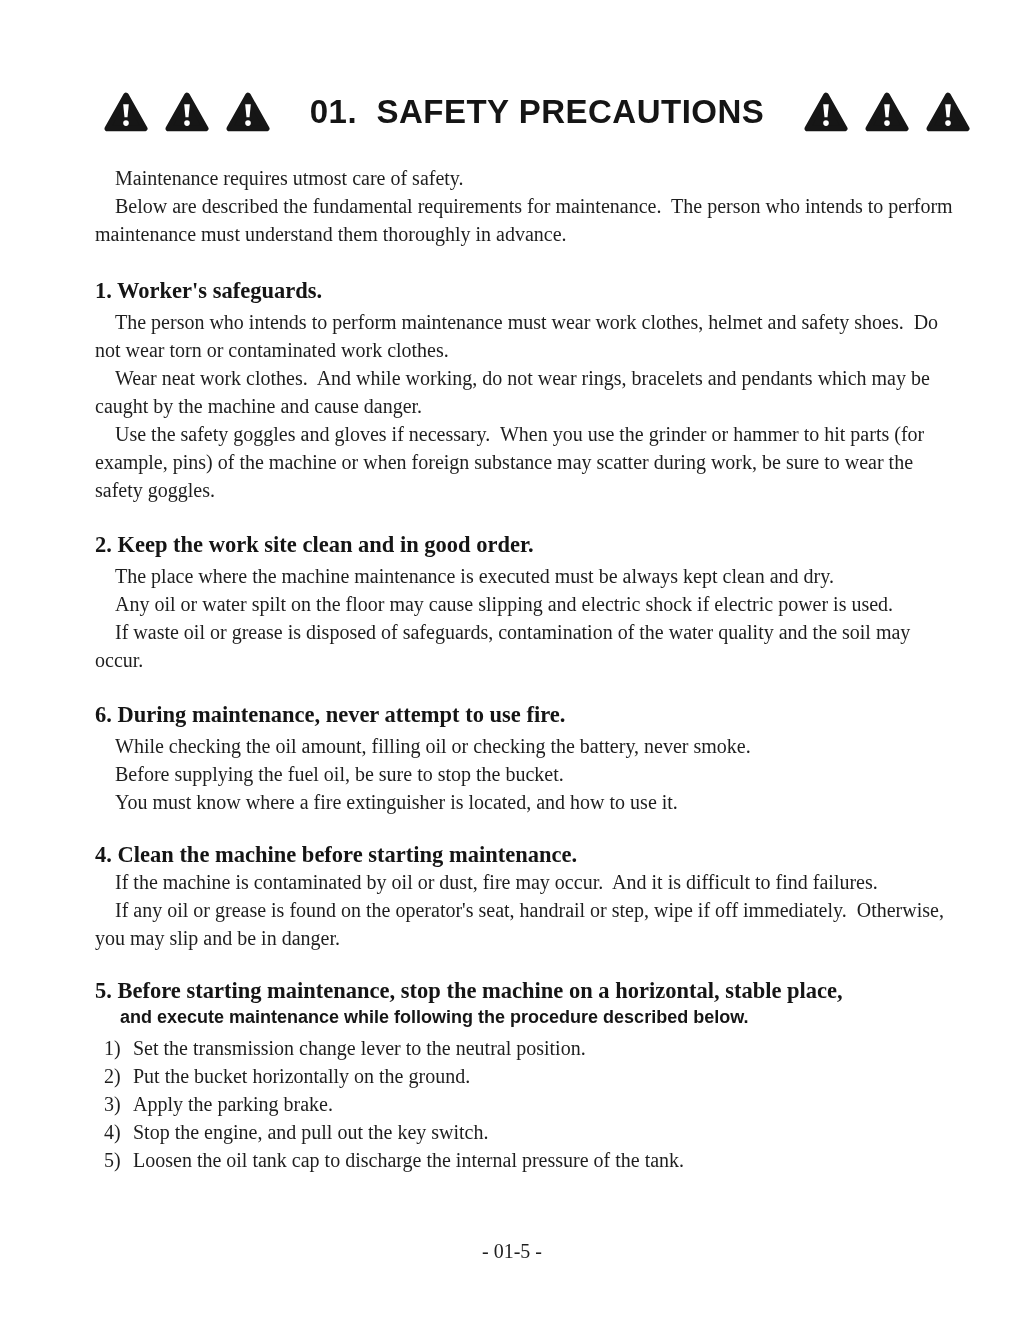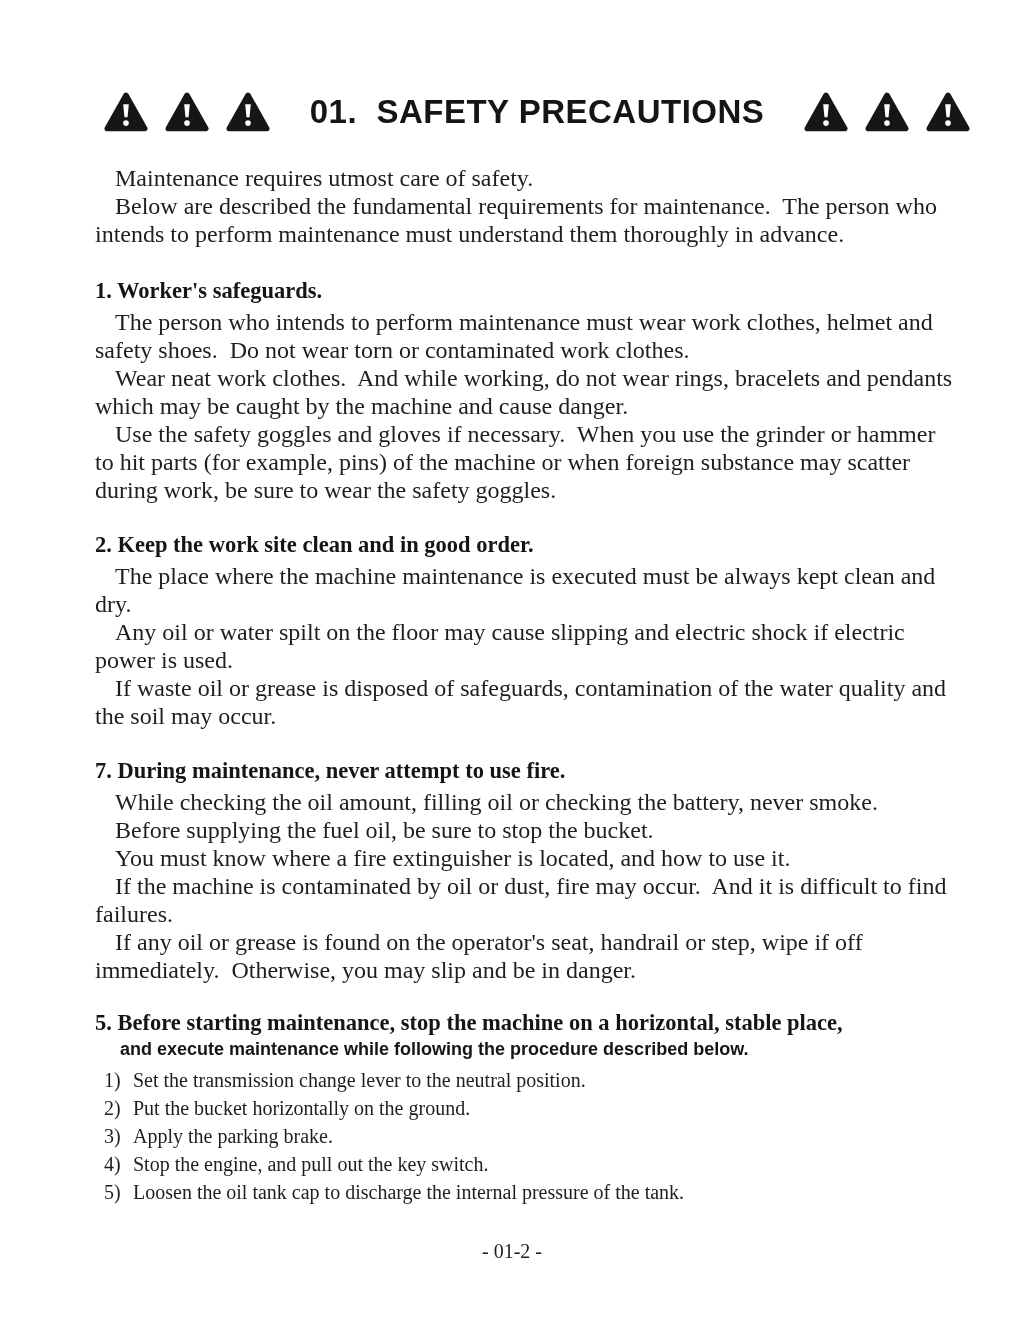--- a/index.html
+++ b/index.html
@@ -30,21 +30,21 @@
     font-weight: bold;
     font-size: 33px;
     letter-spacing: 0.5px;
     white-space: pre;
     color: #151515;
   }
   .content { width: 860px; margin-left: 95px; }
   .intro { margin-top: 32px; }
   .body-par {
     margin: 0;
-    font-size: 24px;
+    font-size: 20px;
     line-height: 28px;
     text-indent: 20px;
     white-space: pre-wrap;
   }
   .section-heading {
     font-family: Liberation Serif, serif;
     font-weight: bold;
     font-size: 22.5px;
     line-height: 26px;
     color: #151515;
@@ -145,27 +145,28 @@
     </div>
 
     <div>
       <div class="section-heading">2. Keep the work site clean and in good order.</div>
       <p class="body-par">The place where the machine maintenance is executed must be always kept clean and dry.</p>
       <p class="body-par">Any oil or water spilt on the floor may cause slipping and electric shock if electric power is used.</p>
       <p class="body-par">If waste oil or grease is disposed of safeguards, contamination of the water quality and the soil may occur.</p>
     </div>
 
     <div>
-      <div class="section-heading">7. During maintenance, never attempt to use fire.</div>
+      <div class="section-heading">6. During maintenance, never attempt to use fire.</div>
       <p class="body-par">While checking the oil amount, filling oil or checking the battery, never smoke.</p>
       <p class="body-par">Before supplying the fuel oil, be sure to stop the bucket.</p>
       <p class="body-par">You must know where a fire extinguisher is located, and how to use it.</p>
     </div>
 
     <div>
+      <div class="section-heading tight">4. Clean the machine before starting maintenance.</div>
       <p class="body-par">If the machine is contaminated by oil or dust, fire may occur.  And it is difficult to find failures.</p>
       <p class="body-par">If any oil or grease is found on the operator's seat, handrail or step, wipe if off immediately.  Otherwise, you may slip and be in danger.</p>
     </div>
 
     <div>
       <div class="section-heading tight">5. Before starting maintenance, stop the machine on a horizontal, stable place,</div>
       <div class="heading-line2">and execute maintenance while following the procedure described below.</div>
       <div class="steps">
         <div class="step">
           <span class="step-num">1)</span>
@@ -185,15 +186,15 @@
         </div>
         <div class="step">
           <span class="step-num">5)</span>
           <span class="step-text">Loosen the oil tank cap to discharge the internal pressure of the tank.</span>
         </div>
       </div>
     </div>
 
   </div>
 
-  <div class="footer">- 01-2 -</div>
+  <div class="footer">- 01-5 -</div>
 
 </div>
 
 </body></html>

